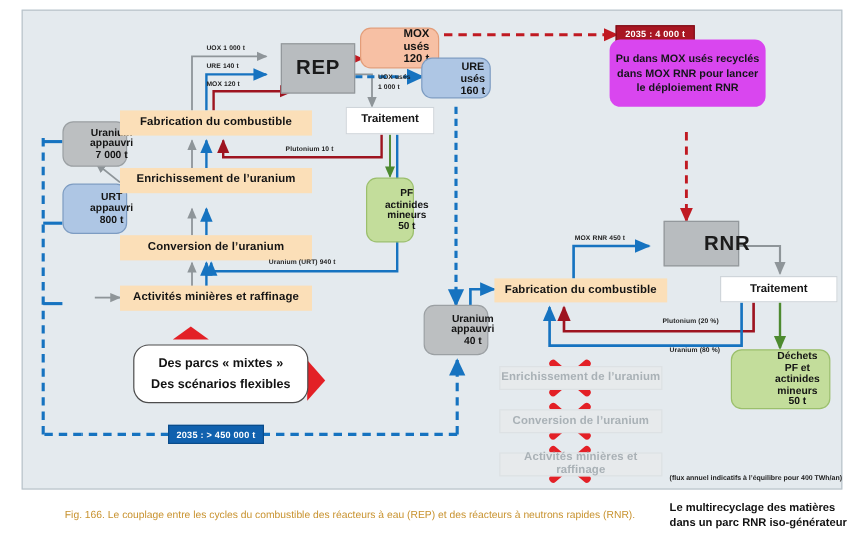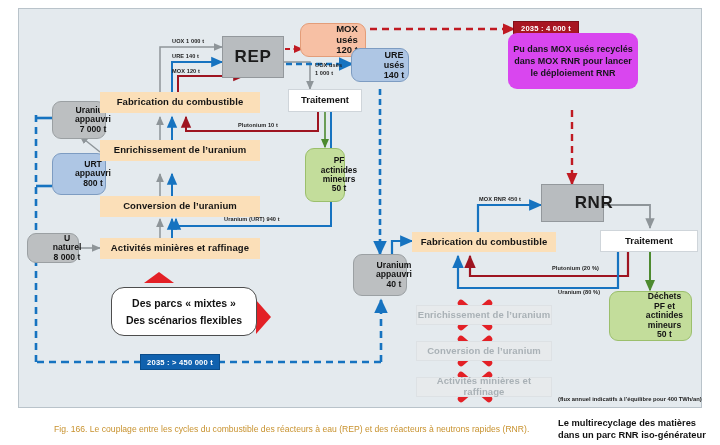--- a/index.html
+++ b/index.html
@@ -17,21 +17,21 @@
   .proc.dim{background:#e7eaec;color:#a9b1b6;border:1px solid #dde1e4;}
 
   
   .pill{border-radius:9px;font-size:8.6px;padding-left:28px;}
   .pill.grey{background:#bcbfc1;border:1px solid #9ba0a3;}
   .pill.blue{background:#aec6e4;border:1px solid #7d9cc2;}
   .pill.green{background:#c3dd9b;border:1px solid #9bbf6c;}
   .pill.peach{background:#f7c0a4;border:1px solid #e39d79;}
 
   
-  .reactor{background:#b8bcbf;border:1px solid #93989c;font-size:17px;letter-spacing:.6px;color:#1b1b1b;}
+  .reactor{background:#b8bcbf;border:1px solid #93989c;font-size:17px;letter-spacing:.6px;color:#1b1b1b;margin-left:12px;}
 
   
   .white{background:#ffffff;border:1px solid #cfd5da;font-size:9.5px;}
 
   
   .flab{position:absolute;font-size:5.6px;font-weight:bold;color:#1d1d1d;white-space:nowrap;letter-spacing:.1px;}
 
   
   .badge{position:absolute;box-sizing:border-box;display:flex;align-items:center;justify-content:center;font-size:7.6px;font-weight:bold;color:#fff;letter-spacing:.2px;}
   .badge.blue{background:#1061ae;border:1px solid #0a4c8a;}
@@ -206,24 +206,20 @@
   <div class="node pill grey" style="left:52px;top:101px;width:54px;height:38px;">
     <span style="white-space:pre-line">Uranium
 appauvri
 7 000 t</span>
   </div>
   <div class="node pill blue" style="left:52px;top:153px;width:54px;height:42px;">
     <span style="white-space:pre-line">URT
 appauvri
 800 t</span>
   </div>
-  <div class="node pill grey" style="left:27px;top:233px;width:52px;height:30px;">
-    <span style="white-space:pre-line">U naturel
-8 000 t</span>
-  </div>
 
   <div class="node proc" style="left:100px;top:92px;width:160px;height:21px;">
     <span>Fabrication du combustible</span>
   </div>
   <div class="node proc" style="left:100px;top:140px;width:160px;height:21px;">
     <span>Enrichissement de l’uranium</span>
   </div>
   <div class="node proc" style="left:100px;top:196px;width:160px;height:21px;">
     <span>Conversion de l’uranium</span>
   </div>
@@ -238,21 +234,21 @@
   <div class="node white" style="left:288px;top:89px;width:74px;height:23px;">
     <span>Traitement</span>
   </div>
 
   <div class="node pill peach" style="left:300px;top:23px;width:66px;height:34px;">
     <span style="white-space:pre-line;font-size:9.5px;">MOX usés
 120 t</span>
   </div>
   <div class="node pill blue" style="left:351px;top:48px;width:58px;height:34px;">
     <span style="white-space:pre-line;font-size:9px;">URE usés
-140 t</span>
+160 t</span>
   </div>
   <div class="node pill green" style="left:305px;top:148px;width:40px;height:54px;">
     <span style="white-space:pre-line;font-size:8.4px;">PF
 actinides
 mineurs
 50 t</span>
   </div>
 
   <div class="flab" style="left:172px;top:38px;">UOX 1 000 t</div>
   <div class="flab" style="left:172px;top:53px;">URE 140 t</div>

